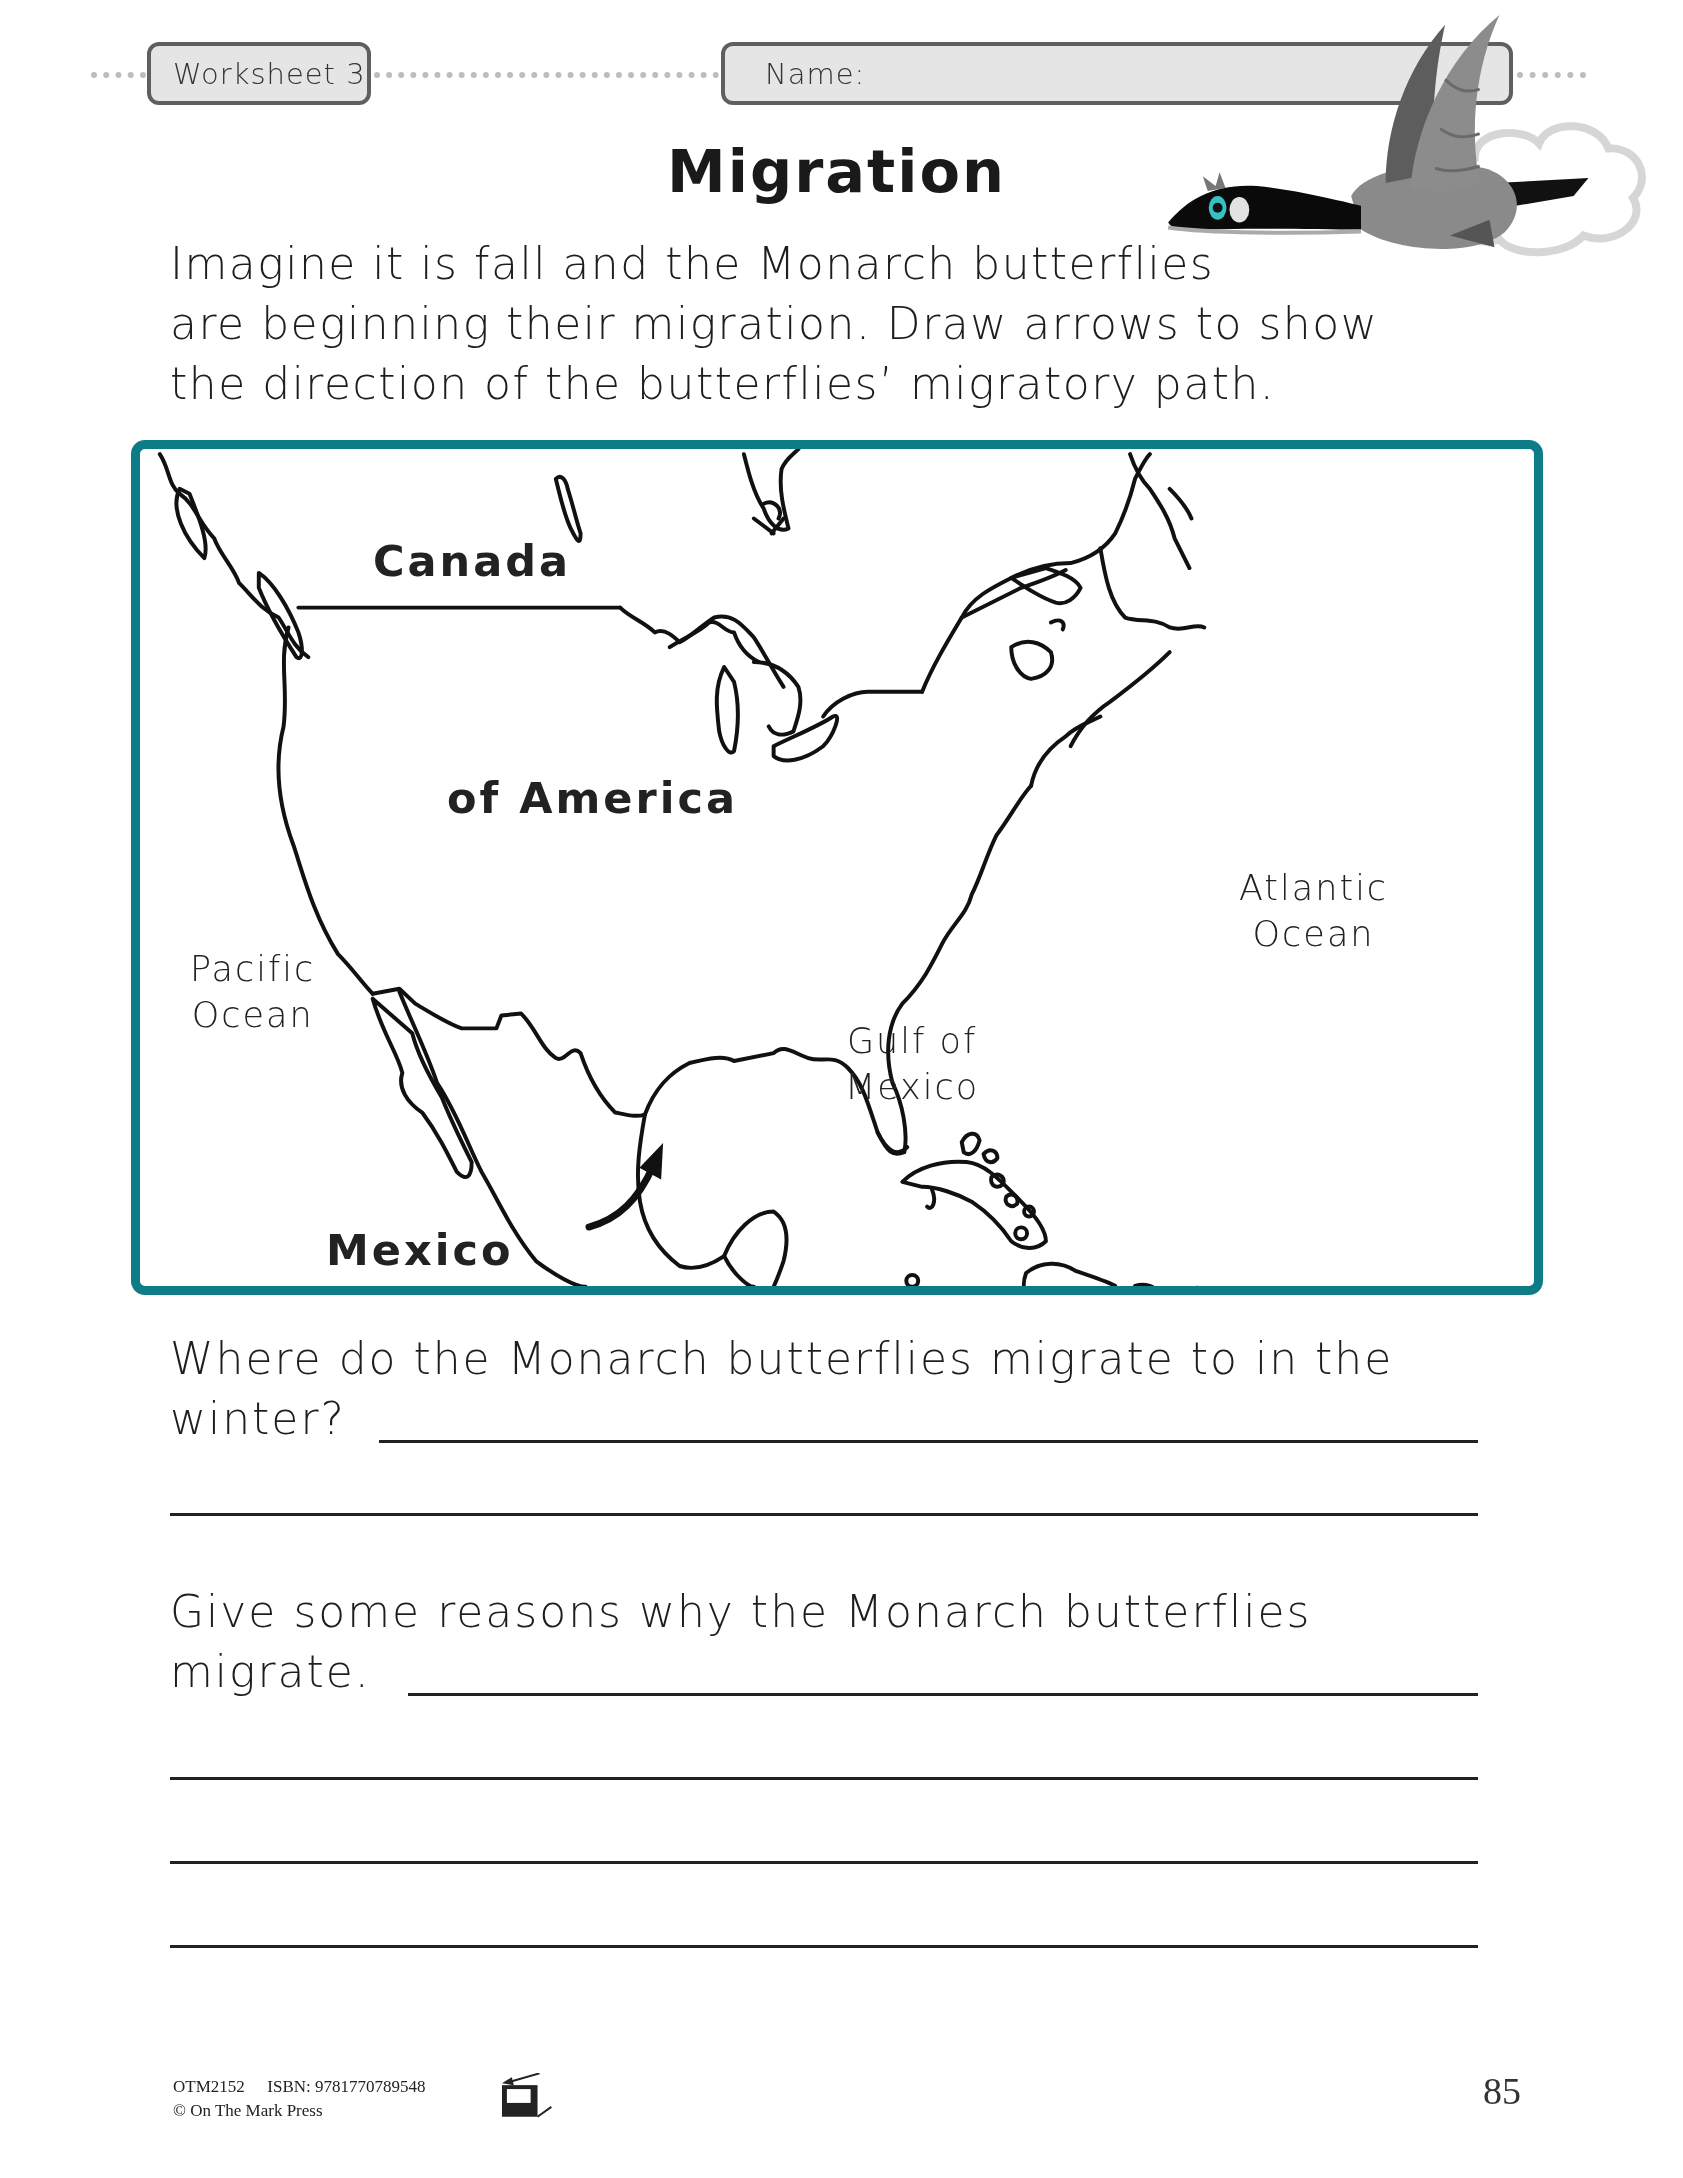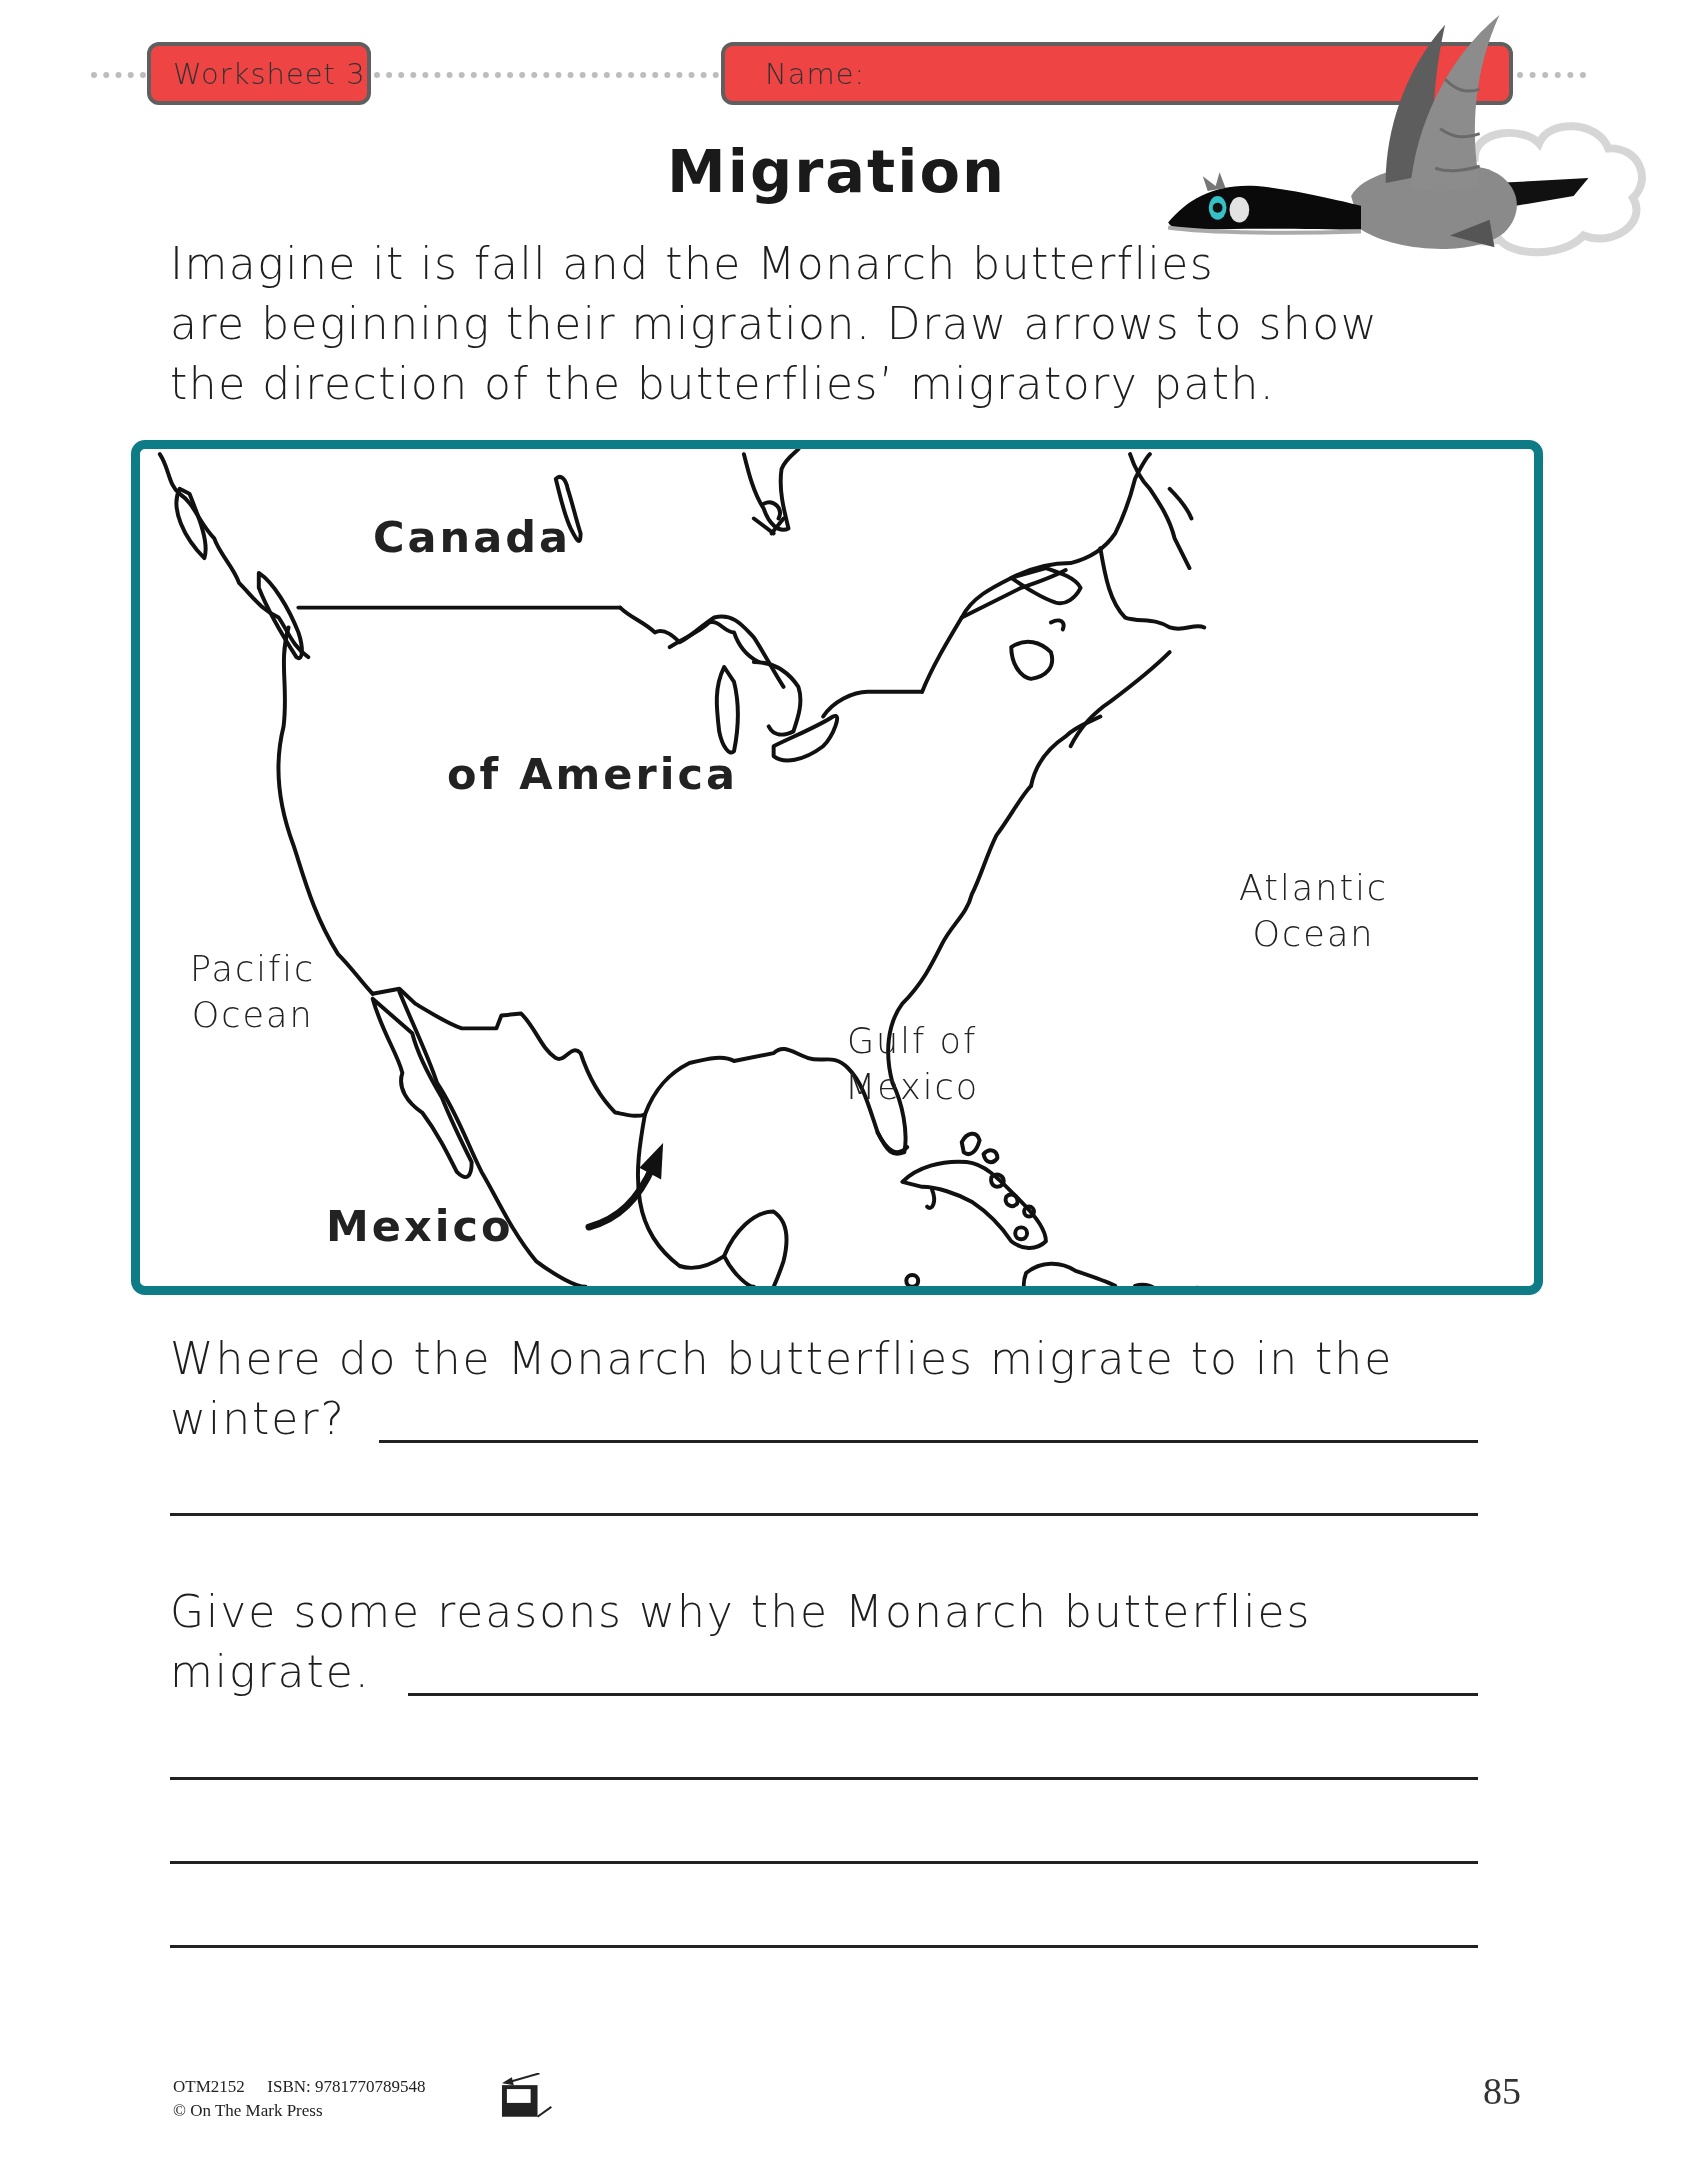--- a/index.html
+++ b/index.html
@@ -2,37 +2,37 @@
 <html><head>
 <meta charset="utf-8">
 <style>
   html, body { margin:0; padding:0; background:#ffffff; }
   body { width:1683px; height:2178px; position:relative; overflow:hidden;
          font-family:"DejaVu Sans", sans-serif; color:#222; }
   .abs { position:absolute; }
 
   
   .dots { position:absolute; height:0; border-top:6px dotted #bdbdbd; }
-  .hdr-box { position:absolute; border:4px solid #5f5f5f; border-radius:12px; background:#ef4444;
+  .hdr-box { position:absolute; border:4px solid #5f5f5f; border-radius:12px; background:#e5e5e5;
              box-sizing:border-box; font-size:29px; color:#333; font-weight:300;
              display:flex; align-items:center; padding-left:22px; letter-spacing:1px; }
 
   .title { position:absolute; left:0; width:1683px; text-align:center; top:137px;
            font-size:59px; font-weight:bold; letter-spacing:2px; color:#1a1a1a; padding-right:8px; }
   .title span { position:relative; left:-5px; }
 
   .intro { position:absolute; left:170px; top:234px; font-size:44px; line-height:60px;
            color:#1e1e1e; letter-spacing:1.5px; font-weight:300; }
 
   
   .map-frame { position:absolute; left:131px; top:440px; width:1412px; height:855px;
                border:9px solid #0e7c86; border-radius:14px; box-sizing:border-box; background:#fff; overflow:hidden; }
   .map-frame svg { position:absolute; left:0; top:0; }
   .lbl { position:absolute; color:#222; text-align:center; white-space:nowrap; }
-  .lbl.country { font-weight:bold; font-size:43px; letter-spacing:3px; }
+  .lbl.country { font-weight:bold; font-size:43px; letter-spacing:3px;margin-top:24px; }
   .lbl.water { font-size:35px; letter-spacing:2px; line-height:46px; font-weight:300; }
 
   
   .q { position:absolute; left:170px; font-size:44px; letter-spacing:2px; line-height:60px; color:#1e1e1e; font-weight:300; }
   .line { position:absolute; height:3px; background:#222; }
 
   
   .footer-left { position:absolute; left:173px; top:2075px; font-family:"Liberation Serif", serif;
                  font-size:17px; line-height:24px; color:#222; }
   .footer-page { position:absolute; left:1475px; top:2069px; font-family:"Liberation Serif", serif; font-size:38px; color:#333;margin-left:8px; }

